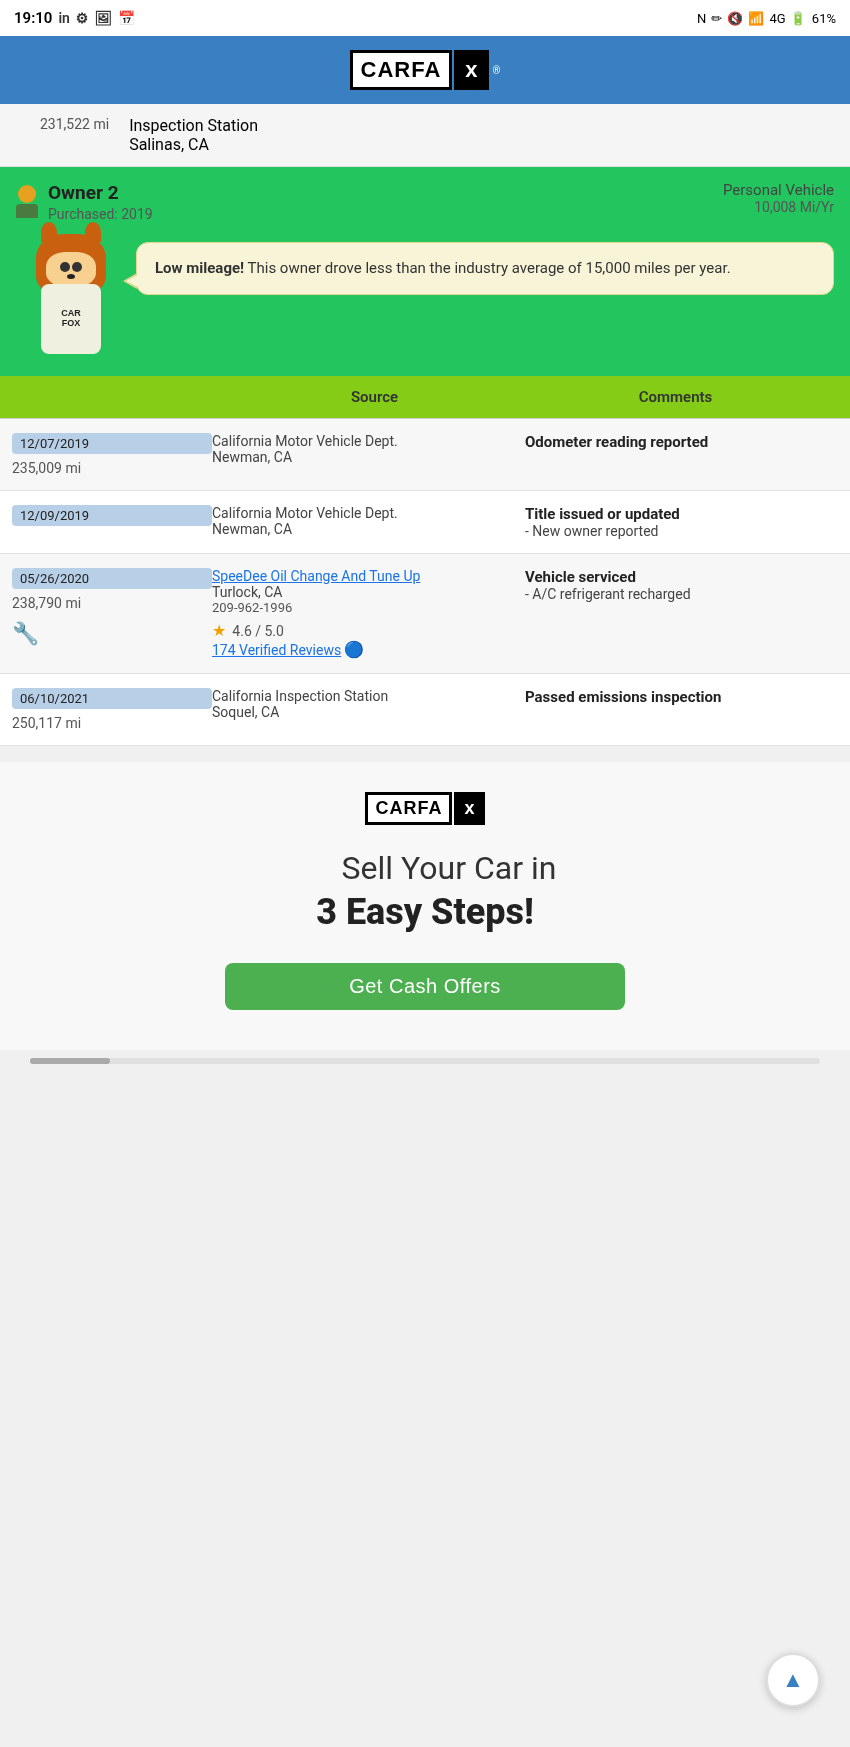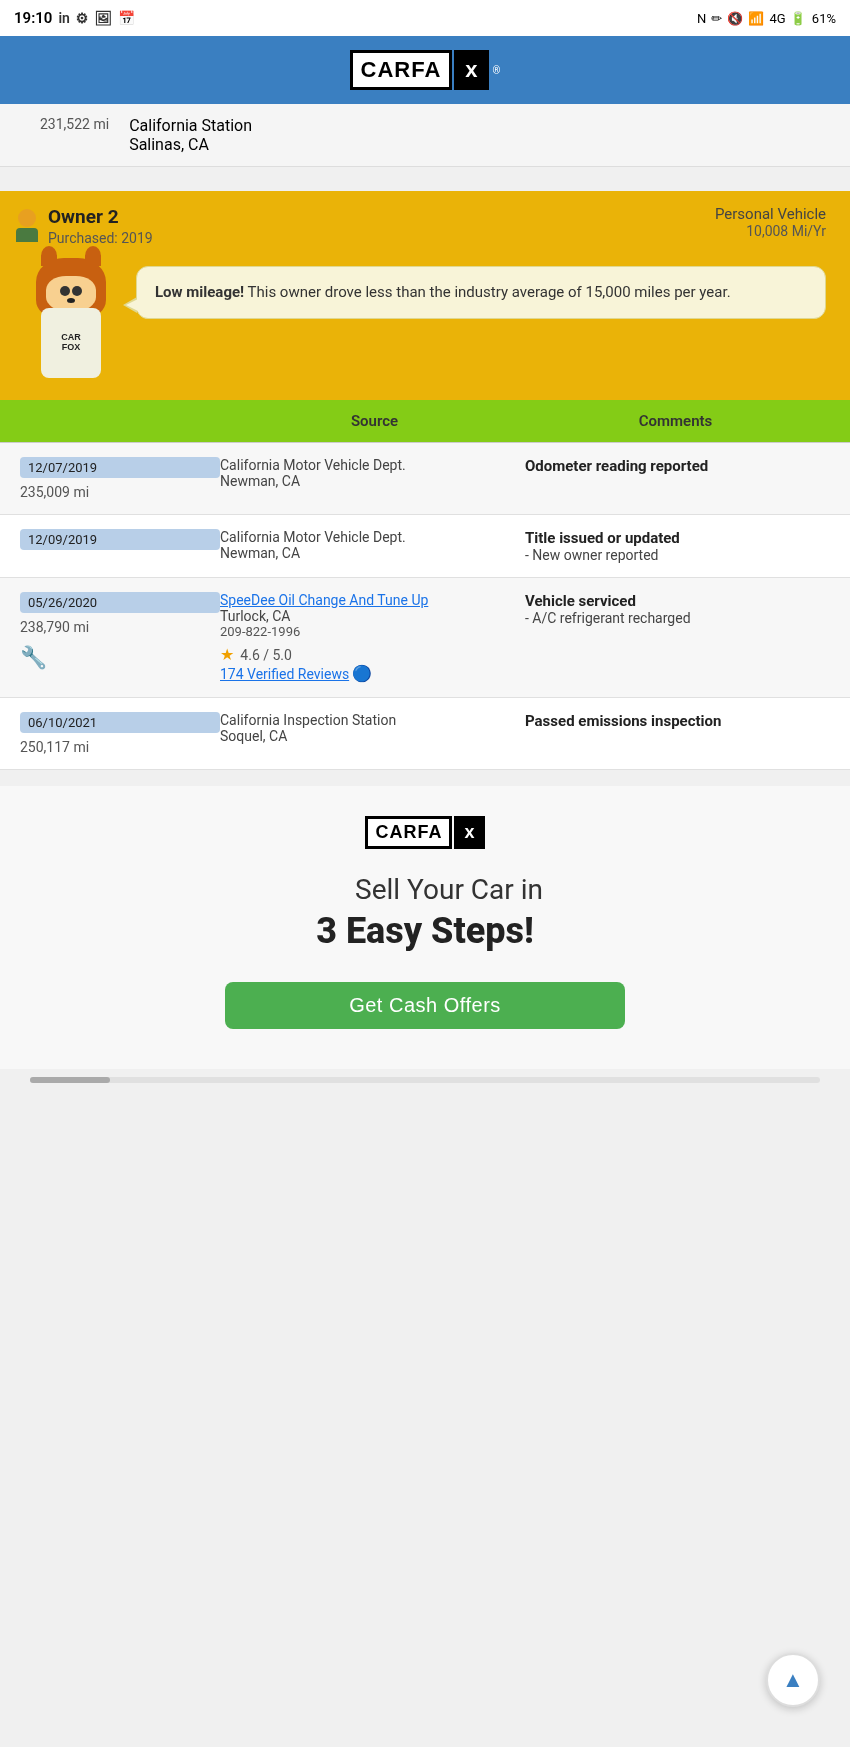--- a/index.html
+++ b/index.html
@@ -90,23 +90,22 @@
       margin-left: 24px;
     }
     .prev-mileage {
       font-size: 14px;
       color: #555;
       white-space: nowrap;
     }
 
     
     .owner-section {
-      background: #eab308;
-      padding: 14px 24px 0 16px;
-      margin-top: 24px;
+      background: #22c55e;
+      padding: 14px 16px 0 16px;
     }
     .owner-header {
       display: flex;
       justify-content: space-between;
       align-items: flex-start;
       margin-bottom: 10px;
     }
     .owner-left {
       display: flex;
       align-items: center;
@@ -307,21 +306,21 @@
       color: #333;
       text-align: center;
     }
     .records-header span:first-child {
       text-align: left;
     }
 
     .record-row {
       display: grid;
       grid-template-columns: 200px 1fr 1fr;
-      padding: 14px 20px;
+      padding: 14px 12px;
       border-bottom: 1px solid #e0e0e0;
       align-items: start;
     }
     .record-row:nth-child(even) {
       background: #f7f7f7;
     }
     .record-row:nth-child(odd) {
       background: #ffffff;
     }
 
@@ -425,21 +424,21 @@
     .sell-carfax-logo .slogo-x {
       border: 3px solid #000;
       background: #000;
       font-size: 18px;
       font-weight: 900;
       color: #fff;
       padding: 3px 7px;
       font-family: 'Arial Black', Arial, sans-serif;
     }
     .sell-title {
-      font-size: 28px;
+      font-size: 32px;
       color: #333;
       font-weight: 400;
       margin-bottom: 4px;
       margin-left: 48px;
     }
     .sell-subtitle {
       font-size: 36px;
       font-weight: 800;
       color: #222;
       margin-bottom: 30px;
@@ -519,21 +518,21 @@
     <span class="logo-box">CARFA</span>
     <span class="logo-x">x</span>
     <span class="logo-registered">®</span>
   </div>
 </div>
 
 <div class="prev-record">
   <div class="prev-record-row">
     <span class="prev-mileage">231,522 mi</span>
     <div>
-      <div>California Station</div>
+      <div>Inspection Station</div>
       <div>Salinas, CA</div>
     </div>
   </div>
 </div>
 
 <div class="owner-section">
   <div class="owner-header">
     <div class="owner-left">
       <div class="owner-icon">
         <div class="owner-head"></div>
@@ -614,21 +613,21 @@
 
   <div class="record-row">
     <div class="record-date-col">
       <span class="record-date-badge">05/26/2020</span>
       <span class="record-mileage">238,790 mi</span>
       <span class="record-icon">🔧</span>
     </div>
     <div class="record-source-col">
       <a class="record-source-link" href="#">SpeeDee Oil Change And Tune Up</a>
       <div>Turlock, CA</div>
-      <div class="record-source-phone">209-822-1996</div>
+      <div class="record-source-phone">209-962-1996</div>
       <div class="record-rating">
         <span class="star-icon">★</span>
         <span class="rating-text">4.6 / 5.0</span>
       </div>
       <div>
         <a class="verified-link" href="#">174 Verified Reviews</a>
         <span class="verified-badge">🔵</span>
       </div>
     </div>
     <div class="record-comment-col">

